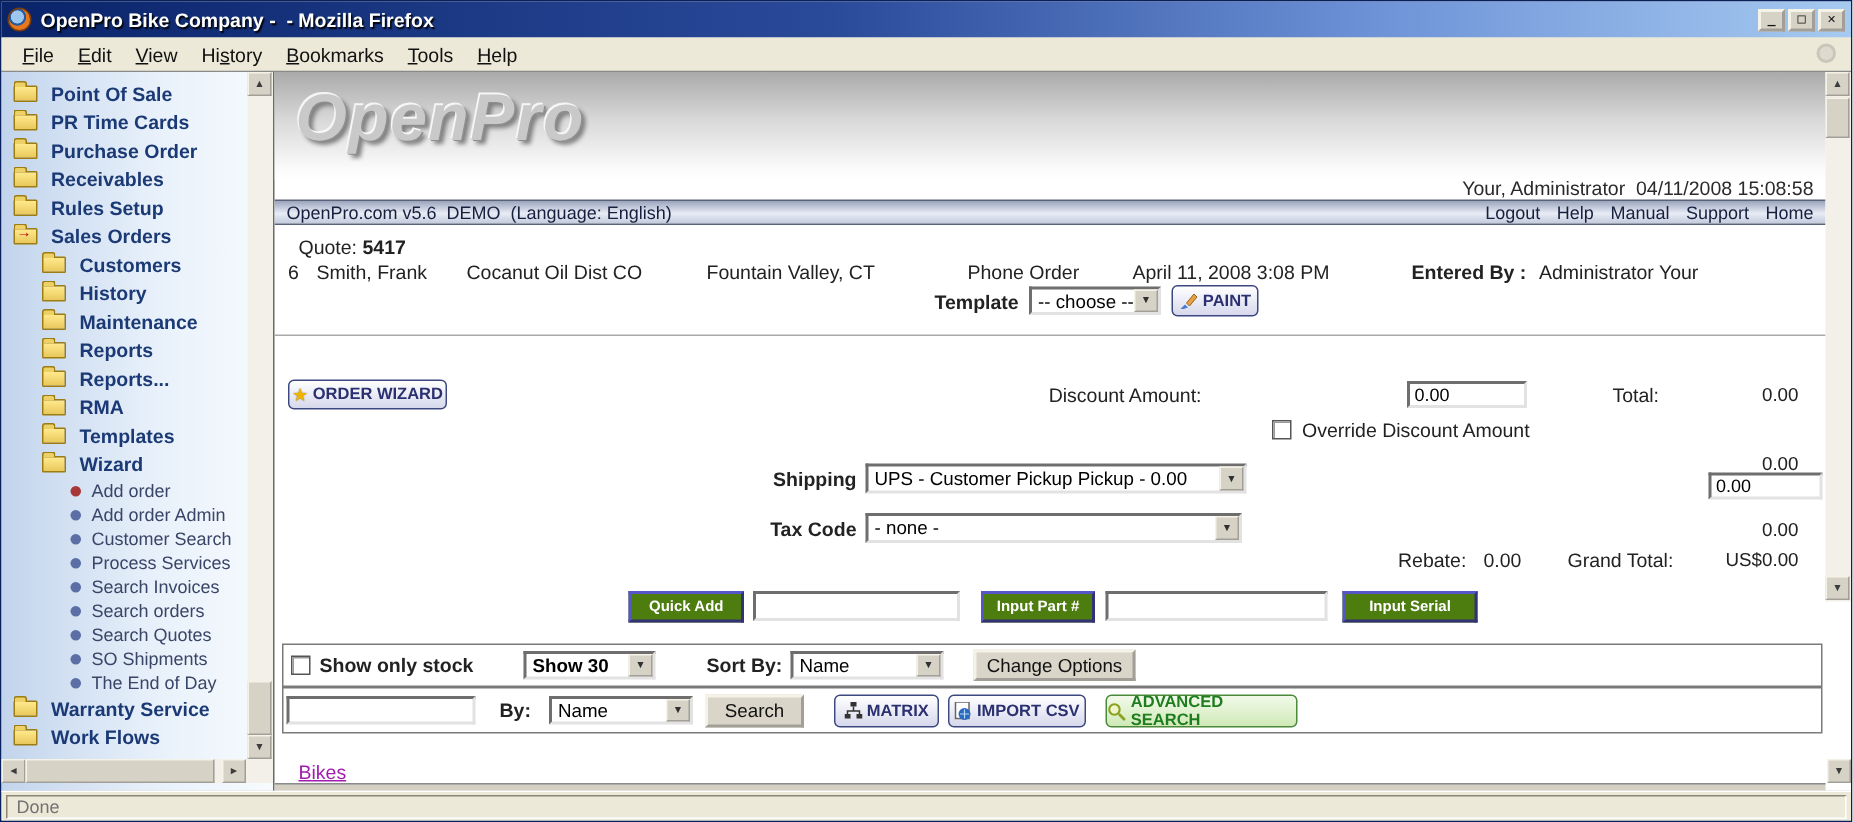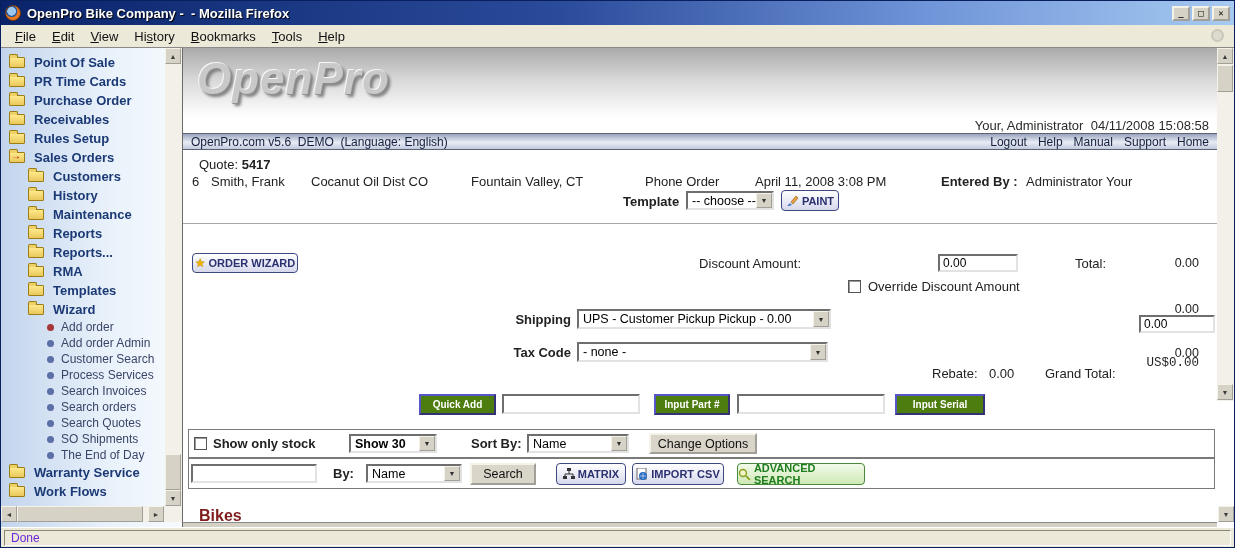--- a/index.html
+++ b/index.html
@@ -95,31 +95,31 @@
   .btn-green { background:linear-gradient(#f2faea,#cfe9b6); border:1px solid #4a8a3a; border-radius:4px;
     color:#1e7d1e; font-weight:bold; font-size:11px; display:flex; align-items:center; justify-content:center; gap:3px; }
   .btn-navy { background:#4d7c0f; border:2px outset #5656c8; color:#fff; font-weight:bold; font-size:10px;
     display:flex; align-items:center; justify-content:center; }
   .btn-classic { background:#d9d5c9; border:2px outset #f5f2e8; font-size:12.5px; color:#111;
     display:flex; align-items:center; justify-content:center; }
   .star-icon { color:#f0b400; font-size:12px; text-shadow:0 0 1px #7a5a00; }
   .checkbox { appearance:none; width:13px; height:13px; background:#fff; border:1px solid #555;
     box-shadow:inset 1px 1px 0 #9a9a9a; }
   .group-box { border:1px solid #7a7a7a; background:#fff; }
-  .link { color:#7f1d1d; font-weight:bold; text-decoration:underline; font-size:16px; }
+  .link { color:#a21caf; font-weight:normal; text-decoration:underline; font-size:13px; }
 
   
   .main-vsb-a { right:0; top:0; width:17px; height:353px; background:#f2f0e9; }
   .bottom-band { left:0; top:474px; width:1034px; height:6px; background:#d4d0c4; border-top:1px solid #8a8a8a; }
 
   
   .statusbar { height:20px; background:#ece9d8; border-top:1px solid #fff; box-shadow:0 -1px 0 #9a968a;
     display:flex; align-items:center; flex:0 0 auto; }
   .status-field { flex:1; height:16px; margin:0 3px; border:1px solid; border-color:#8a8778 #fff #fff #8a8778;
-    display:flex; align-items:center; padding:4px 6px; font-size:12px; color:#6d28d9; }
+    display:flex; align-items:center; padding:4px 6px; font-size:12px; color:#737373; }
 </style>
 </head>
 <body>
 
 <div class="window">
 
   <div class="titlebar">
     <span class="ff-icon"></span>
     <span class="title-text">OpenPro Bike Company -  - Mozilla Firefox</span>
     <span class="win-buttons">
@@ -335,21 +335,21 @@
       <span class="abs txt bold" style="right:663px; top:297px;">Tax Code</span>
       <div class="abs select" style="left:394px; top:294px; width:251px; height:20px;">
         <span class="select-text">- none -</span>
         <span class="select-btn">▼</span>
       </div>
       <span class="abs rtxt" style="right:35px; top:298px;">0.00</span>
 
       <span class="abs txt" style="left:749px; top:318px;">Rebate:</span>
       <span class="abs txt" style="left:806px; top:318px;">0.00</span>
       <span class="abs txt" style="left:862px; top:318px;">Grand Total:</span>
-      <span class="abs rtxt" style="right:35px; top:308px;font-family:Liberation Mono, monospace;">US$0.00</span>
+      <span class="abs rtxt" style="right:35px; top:318px;">US$0.00</span>
 
       <div class="abs btn-navy" style="left:236px; top:346px; width:77px; height:21px;">Quick Add</div>
       <input class="abs input" style="left: 319px; top: 346px; width: 138px; height: 20px;">
       <div class="abs btn-navy" style="left:471px; top:346px; width:76px; height:21px;">Input Part #</div>
       <input class="abs input" style="left: 554px; top: 346px; width: 148px; height: 20px;">
       <div class="abs btn-navy" style="left:712px; top:346px; width:90px; height:21px;">Input Serial</div>
 
       <div class="abs group-box" style="left:5px; top:381px; width:1027px; height:29px;">
         <input type="checkbox" class="abs checkbox" style="left: 5px; top: 7px;">
         <span class="abs txt bold" style="left:24px; top:6px;">Show only stock</span>

